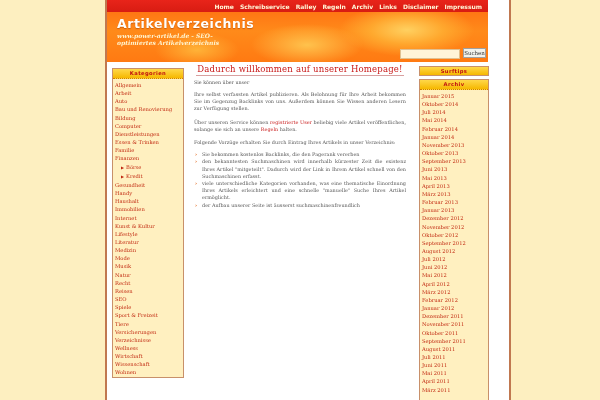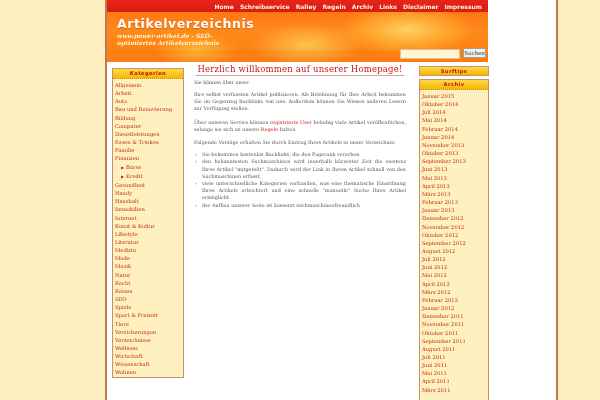--- a/index.html
+++ b/index.html
@@ -2,21 +2,21 @@
 <html><head>
 <meta charset="utf-8">
 <style>
   html, body { margin:0; padding:0; }
   body {
     width:600px; height:400px; overflow:hidden;
     background:#fdefc0;
     font-family:"DejaVu Serif", serif;
   }
   #page {
-    position:absolute; left:105px; top:0; width:453px; height:400px;
+    position:absolute; left:105px; top:0; width:406px; height:400px;
     background:#ffffff;
     border-left:2px solid #c07850; border-right:2px solid #c07850;
     box-sizing:border-box;
   }
   #header {
     position:absolute; left:0; top:0; width:381px; height:62px;
     background:
       radial-gradient(ellipse 90px 35px at 300px 30px, #ffd060 0%, rgba(255,190,60,0.6) 40%, rgba(255,120,0,0) 75%),
       radial-gradient(ellipse 80px 30px at 200px 45px, rgba(255,210,90,0.8) 0%, rgba(255,150,30,0) 70%),
       radial-gradient(ellipse 60px 25px at 90px 50px, rgba(255,200,70,0.7) 0%, rgba(255,150,30,0) 70%),
@@ -174,21 +174,21 @@
         <li class="cat-item"><span>Versicherungen</span></li>
         <li class="cat-item"><span>Verzeichnisse</span></li>
         <li class="cat-item"><span>Wellness</span></li>
         <li class="cat-item"><span>Wirtschaft</span></li>
         <li class="cat-item"><span>Wissenschaft</span></li>
         <li class="cat-item"><span>Wohnen</span></li>
       </ul>
   </div>
 
   <div id="main">
-    <div id="welcome">Herzlich willkommen auf unserer Homepage!</div>
+    <div id="welcome">Dadurch willkommen auf unserer Homepage!</div>
     <div id="intro-small">Sie können über unser</div>
     <p class="para">Ihre selbst verfassten Artikel publizieren. Als Belohnung für Ihre Arbeit bekommen Sie im Gegenzug Backlinks von uns. Außerdem können Sie Wissen anderen Lesern zur Verfügung stellen.</p>
     <p class="para"><span>Über unseren Service können </span><a>registrierte User</a><span> beliebig viele Artikel veröffentlichen, solange sie sich an unsere </span><a>Regeln</a><span> halten.</span></p>
     <p class="para">Folgende Vorzüge erhalten Sie durch Eintrag Ihres Artikels in unser Verzeichnis:</p>
     <ul id="benefit-list">
         <li class="benefit"><span class="bullet">›</span><span>Sie bekommen kostenlos Backlinks, die den Pagerank vererben</span></li>
         <li class="benefit"><span class="bullet">›</span><span>den bekanntesten Suchmaschinen wird innerhalb kürzester Zeit die existenz Ihres Artikel "mitgeteilt". Dadurch wird der Link in Ihrem Artikel schnell von den Suchmaschinen erfasst.</span></li>
         <li class="benefit"><span class="bullet">›</span><span>viele unterschiedliche Kategorien vorhanden, was eine thematische Einordnung Ihres Artikels erleichtert und eine schnelle "manuelle" Suche Ihres Artikel ermöglicht.</span></li>
         <li class="benefit"><span class="bullet">›</span><span>der Aufbau unserer Seite ist äusserst suchmaschinenfreundlich</span></li>
       </ul>

